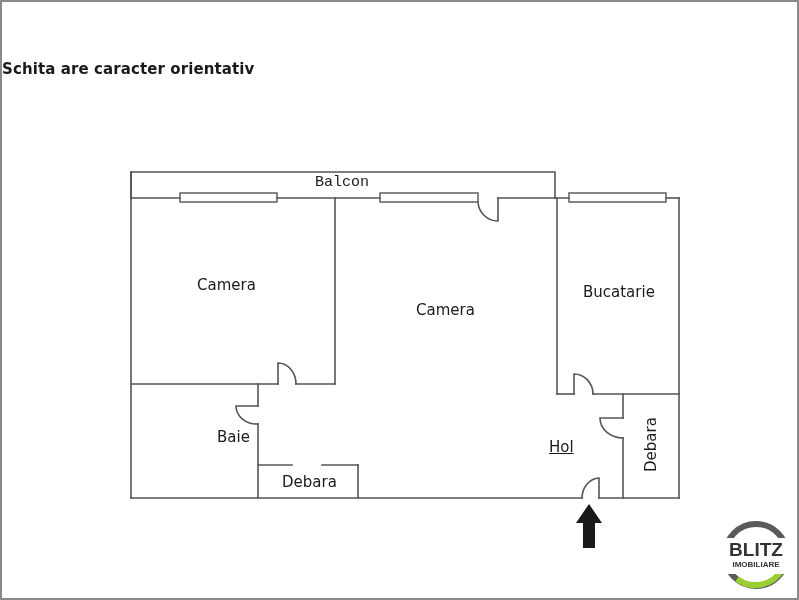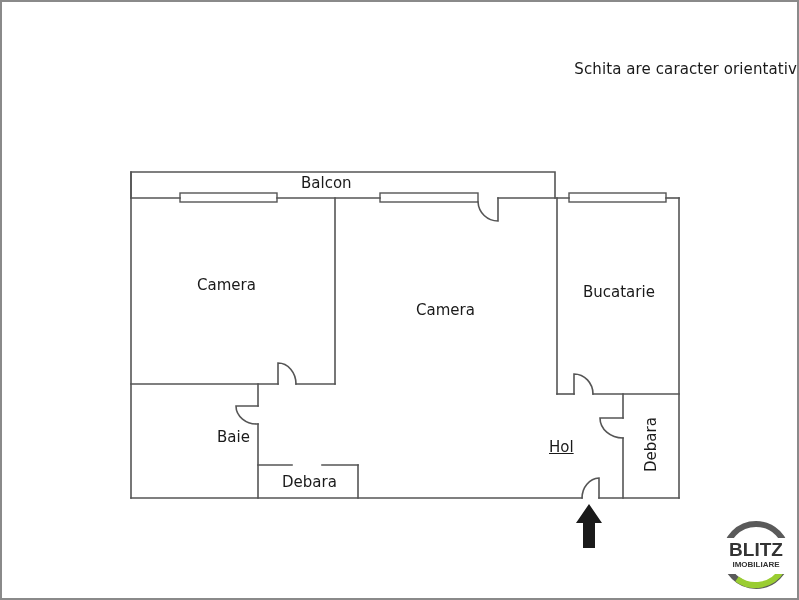--- a/index.html
+++ b/index.html
@@ -8,24 +8,25 @@
     width: 799px; height: 600px;
     box-sizing: border-box;
     border: 2px solid #8a8a8a;
     background: #ffffff;
     overflow: hidden;
     font-family: "DejaVu Sans", "Liberation Sans", sans-serif;
   }
   .caption {
     position: absolute;
     left: 0; right: 0; top: 58px;
-    text-align: right;
+    text-align: left;
     font-size: 15px;
     color: #1a1a1a;
     letter-spacing: 0.1px;
+    font-weight: bold;
   }
   svg.plan { position: absolute; left: 0; top: 0; }
   .room-label {
     position: absolute;
     font-size: 15px;
     color: #1a1a1a;
     white-space: nowrap;
   }
   .vertical { transform-origin: center center; transform: rotate(-90deg); }
   .logo {
@@ -99,21 +100,21 @@
 
     <path d="M587,502 L600,521 L593,521 L593,546 L581,546 L581,521 L574,521 Z" fill="#1a1a1a"></path>
 
     <g>
       <circle cx="754" cy="553" r="31" fill="none" stroke="#5a5a5a" stroke-width="6"></circle>
       <path d="M735,577 A31,31 0 0 0 780,568" fill="none" stroke="#9acd32" stroke-width="6"></path>
       <rect x="719" y="536" width="70" height="36" fill="#ffffff"></rect>
     </g>
   </svg>
 
-  <div class="room-label" style="left:299px; top:172px;">Balcon</div>
+  <div class="room-label" style="left:313px; top:172px;font-family:Liberation Mono, monospace;">Balcon</div>
   <div class="room-label" style="left:195px; top:274px;">Camera</div>
   <div class="room-label" style="left:414px; top:299px;">Camera</div>
   <div class="room-label" style="left:581px; top:281px;">Bucatarie</div>
   <div class="room-label" style="left:170px; top:426px;margin-left:45px;">Baie</div>
   <div class="room-label" style="left:280px; top:471px;">Debara</div>
   <div class="room-label" style="left:547px; top:436px;text-decoration:underline;">Hol</div>
   <div class="room-label vertical" style="left:624px; top:436px; width:50px; text-align:center;">Debara</div>
 
   <div class="logo">
     <div class="logo-text" style="top:19px; font-size:19px; letter-spacing:0px;">BLITZ</div>

